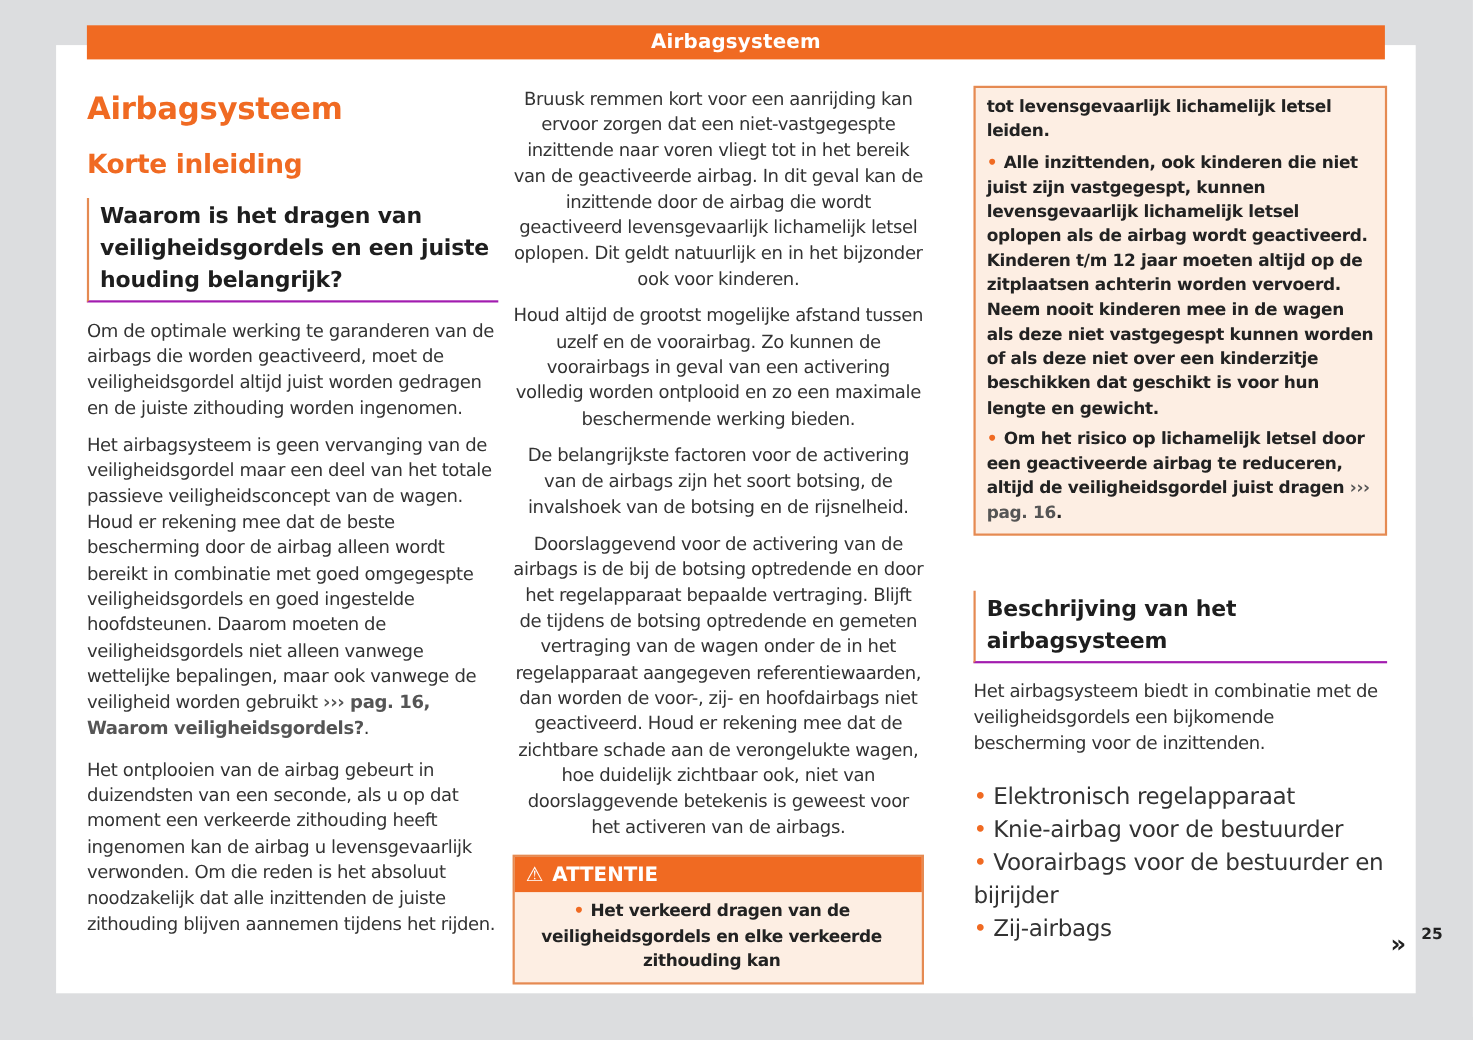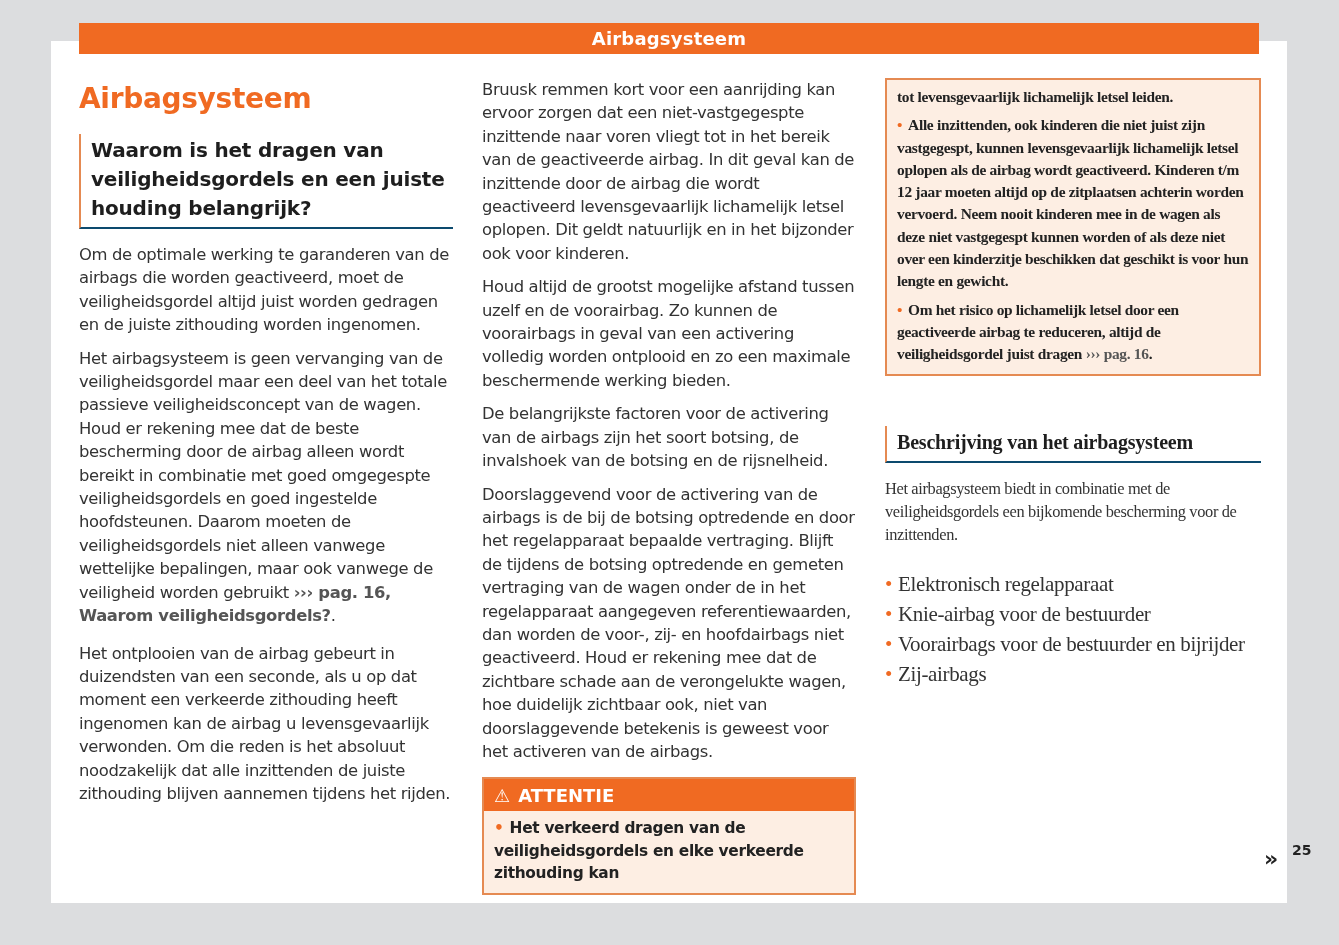--- a/index.html
+++ b/index.html
@@ -15,33 +15,33 @@
     }
     .header-bar {
       position: absolute; left: 79px; top: 23px; width: 1180px; height: 31px;
       background: #f06a22; color: #fff;
       display: flex; align-items: center; justify-content: center;
       font-family: "DejaVu Sans", sans-serif; font-size: 18px; font-weight: bold;
       letter-spacing: 0.2px;
     }
     .col { position: absolute; top: 78px; }
     .col1 { left: 79px; width: 374px; }
-    .col2 { left: 482px; width: 374px; }
-    .col3 { left: 885px; width: 376px; font-family: Liberation Serif, serif; }
+    .col2 { left: 466px; width: 374px; text-align: center; }
+    .col3 { left: 885px; width: 376px; }
 
     .h1 {
       color: #f06a22; font-weight: bold; font-size: 28px; line-height: 34px;
       margin: 4px 0 18px 0; letter-spacing: -0.3px;
     }
     .h2 {
       color: #f06a22; font-weight: bold; font-size: 24px; line-height: 30px;
       margin: 0 0 16px 0; letter-spacing: -0.3px;
     }
     .h3 {
-      border-left: 2px solid #e58a52; border-bottom: 2px solid #0c4a6e;
+      border-left: 2px solid #e58a52; border-bottom: 2px solid #a21caf;
       padding: 2px 6px 4px 10px; margin: 0 0 14px 0;
       font-weight: bold; font-size: 20px; line-height: 29px; color: #1e1e1e;
       letter-spacing: -0.2px;
     }
     p {
       margin: 0 0 10px 0; font-size: 16.4px; line-height: 23.4px; color: #333;
       letter-spacing: -0.35px;
     }
     .link { font-weight: bold; color: #555; }
     .bold { font-weight: bold; color: #222; }
@@ -79,20 +79,21 @@
 <body>
 
 <div class="page"></div>
 
 <div class="header-bar">
   <span>Airbagsysteem</span>
 </div>
 
 <div class="col col1">
   <div class="h1">Airbagsysteem</div>
+  <div class="h2">Korte inleiding</div>
   <div class="h3">Waarom is het dragen van veiligheidsgordels en een juiste houding belangrijk?</div>
   <p>Om de optimale werking te garanderen van de airbags die worden geactiveerd, moet de veiligheidsgordel altijd juist worden gedragen en de juiste zithouding worden ingenomen.</p>
   <p><span>Het airbagsysteem is geen vervanging van de veiligheidsgordel maar een deel van het totale passieve veiligheidsconcept van de wagen. Houd er rekening mee dat de beste bescherming door de airbag alleen wordt bereikt in combinatie met goed omgegespte veiligheidsgordels en goed ingestelde hoofdsteunen. Daarom moeten de veiligheidsgordels niet alleen vanwege wettelijke bepalingen, maar ook vanwege de veiligheid worden gebruikt </span><span class="link">››› pag. 16, Waarom veiligheidsgordels?</span><span>.</span></p>
   <p style="margin-top:14px">Het ontplooien van de airbag gebeurt in duizendsten van een seconde, als u op dat moment een verkeerde zithouding heeft ingenomen kan de airbag u levensgevaarlijk verwonden. Om die reden is het absoluut noodzakelijk dat alle inzittenden de juiste zithouding blijven aannemen tijdens het rijden.</p>
 </div>
 
 <div class="col col2">
   <p>Bruusk remmen kort voor een aanrijding kan ervoor zorgen dat een niet-vastgegespte inzittende naar voren vliegt tot in het bereik van de geactiveerde airbag. In dit geval kan de inzittende door de airbag die wordt geactiveerd levensgevaarlijk lichamelijk letsel oplopen. Dit geldt natuurlijk en in het bijzonder ook voor kinderen.</p>
   <p>Houd altijd de grootst mogelijke afstand tussen uzelf en de voorairbag. Zo kunnen de voorairbags in geval van een activering volledig worden ontplooid en zo een maximale beschermende werking bieden.</p>
   <p>De belangrijkste factoren voor de activering van de airbags zijn het soort botsing, de invalshoek van de botsing en de rijsnelheid.</p>

